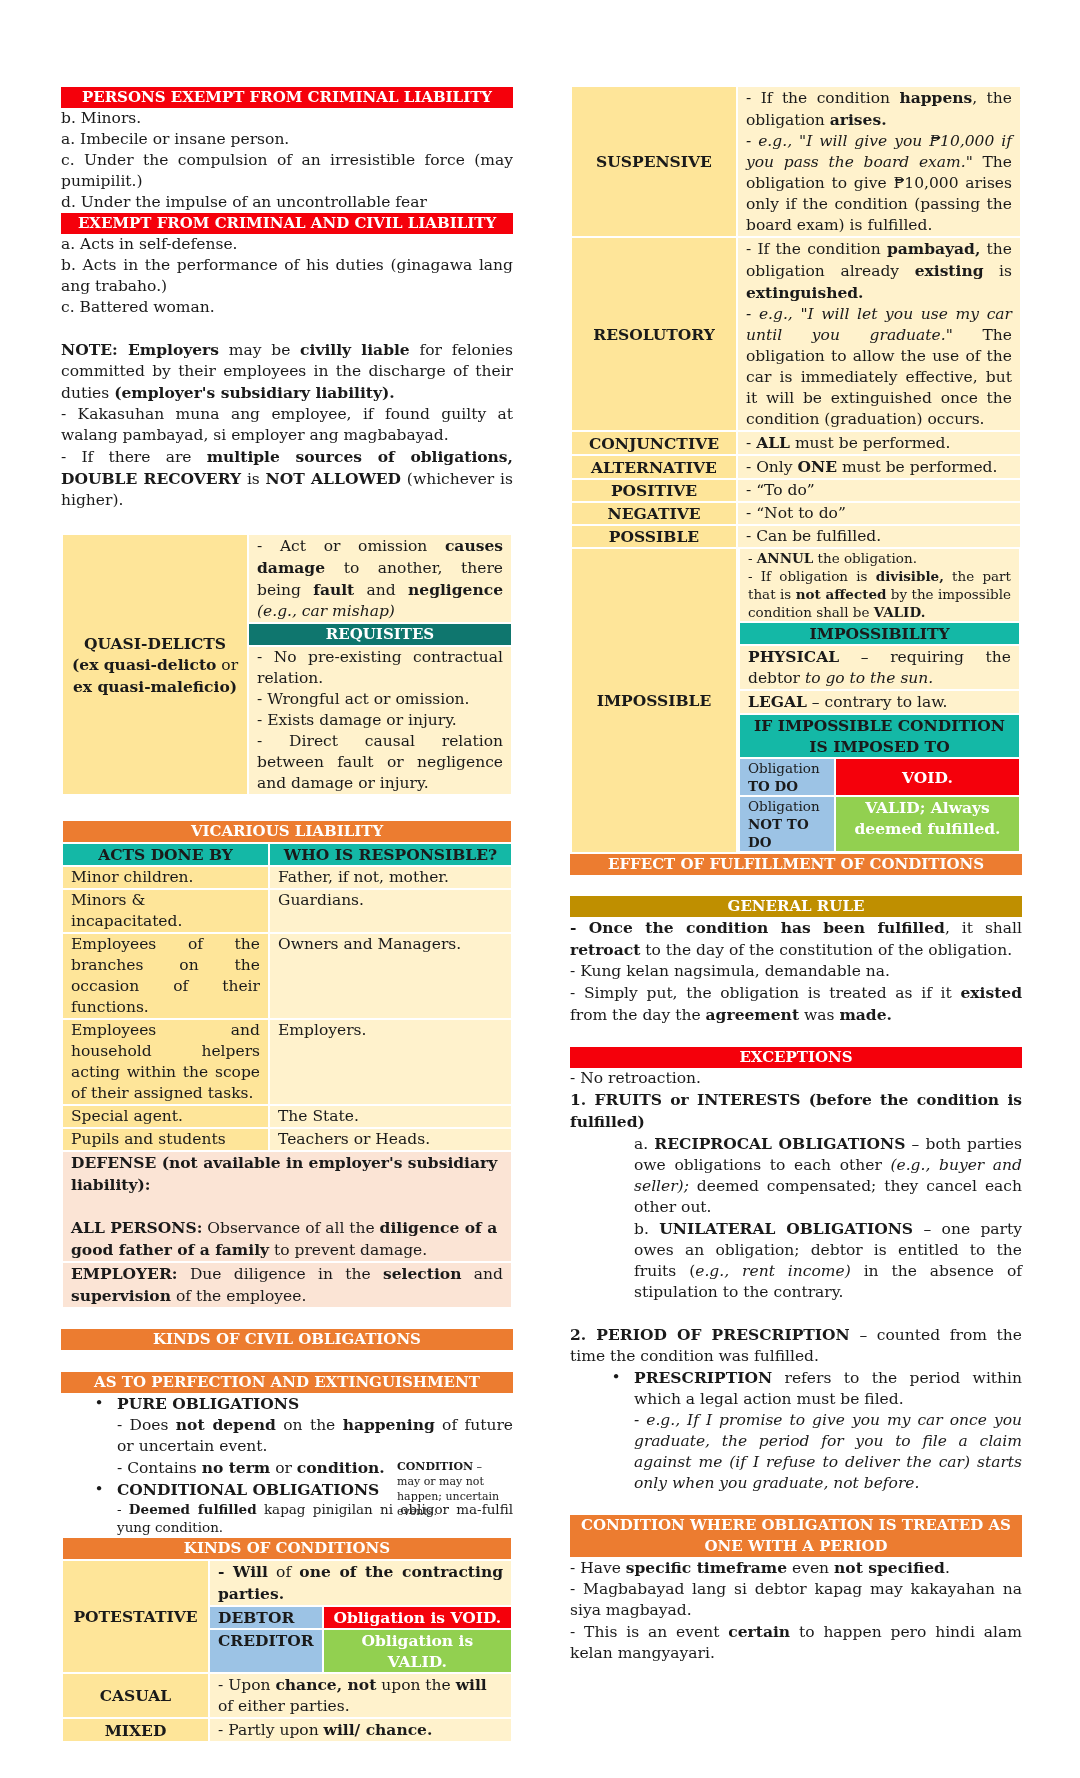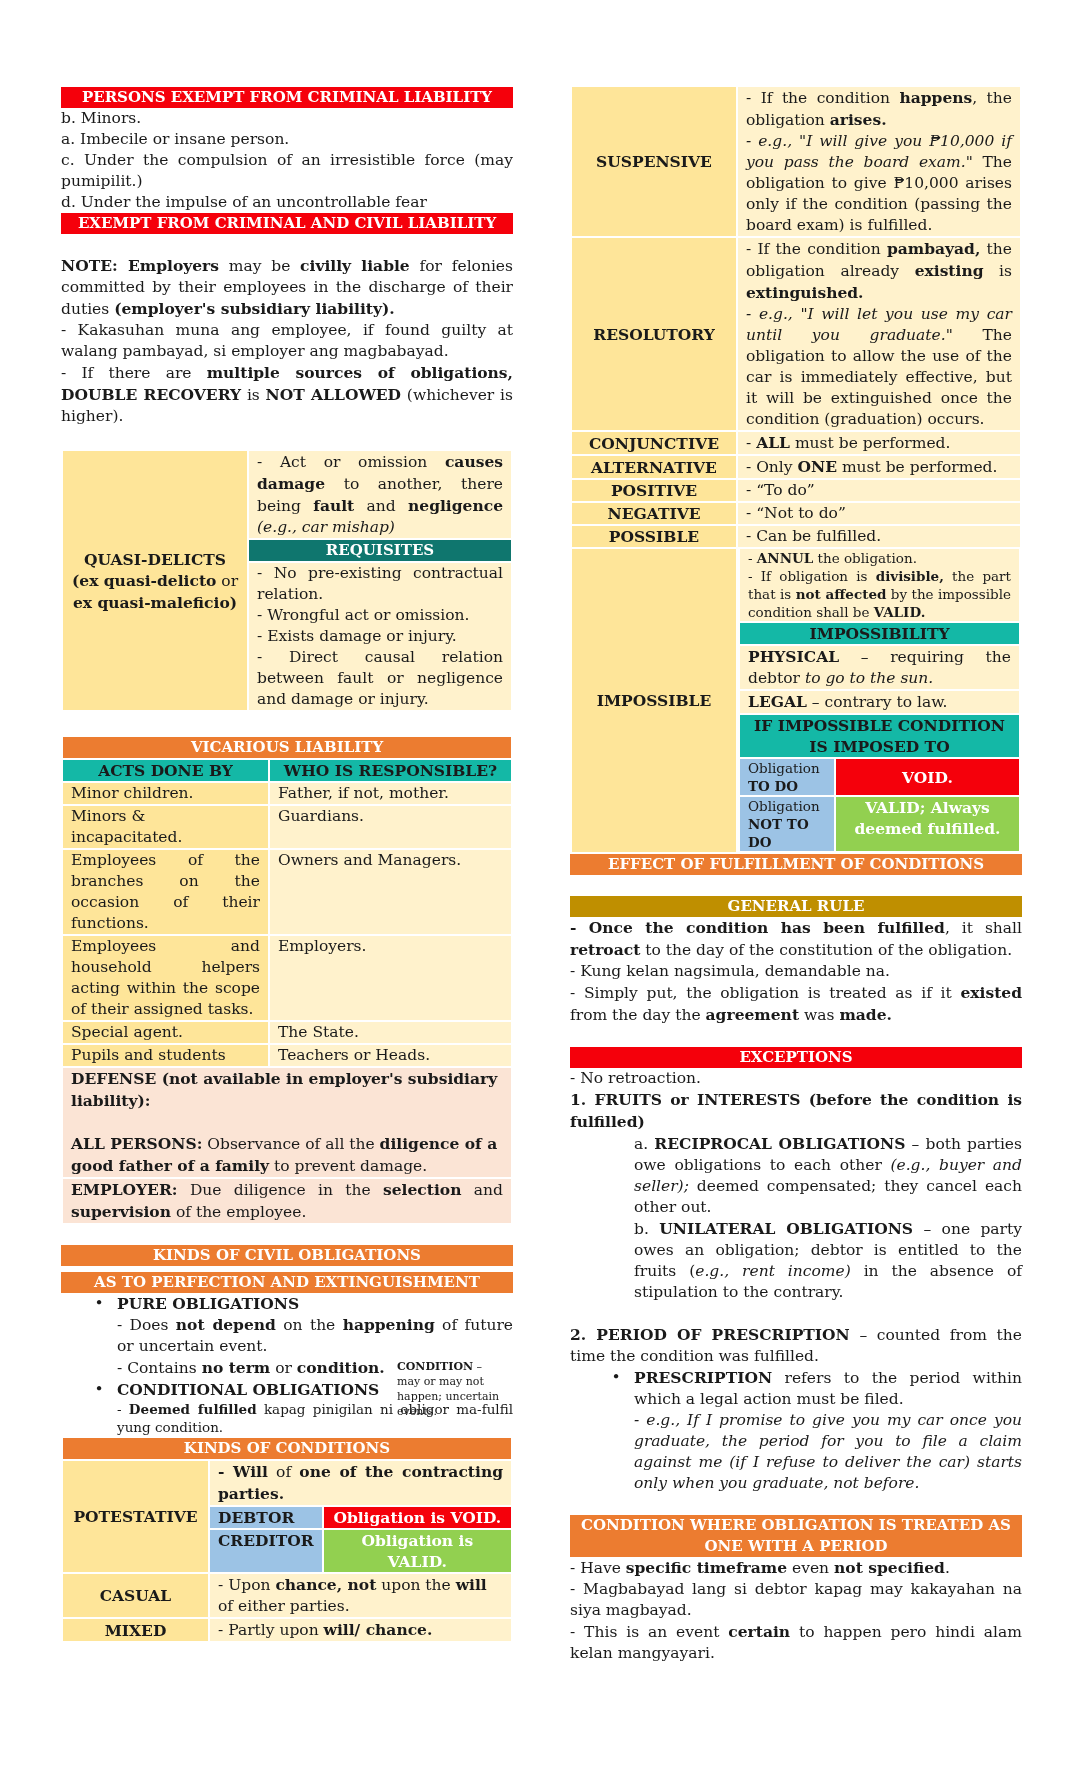--- a/index.html
+++ b/index.html
@@ -37,20 +37,25 @@
 
 <div class="col left">
   <div class="bar red" style="margin-top:87px;">PERSONS EXEMPT FROM CRIMINAL LIABILITY</div>
   <div>
     <p>b. Minors.</p>
     <p>a. Imbecile or insane person.</p>
     <p class="just">c. Under the compulsion of an irresistible force (may pumipilit.)</p>
     <p>d. Under the impulse of an uncontrollable fear</p>
   </div>
   <div class="bar red">EXEMPT FROM CRIMINAL AND CIVIL LIABILITY</div>
+  <div>
+    <p>a. Acts in self-defense.</p>
+    <p class="just">b. Acts in the performance of his duties (ginagawa lang ang trabaho.)</p>
+    <p>c. Battered woman.</p>
+  </div>
 
   <div style="margin-top:21px;">
     <p class="just"><b>NOTE:</b><b> Employers</b><span> may be </span><b>civilly liable</b><span> for felonies committed by their employees in the discharge of their duties </span><b>(employer's subsidiary liability).</b></p>
     <p class="just">- Kakasuhan muna ang employee, if found guilty at walang pambayad, si employer ang magbabayad.</p>
     <p class="just"><span>- If there are </span><b>multiple sources of obligations, DOUBLE RECOVERY</b><span> is </span><b>NOT ALLOWED</b><span> (whichever is higher).</span></p>
   </div>
 
   <table style="margin-top:22px;">
     <tbody>
         <tr>
@@ -115,21 +120,21 @@
       <p><b>ALL PERSONS:</b><span> Observance of all the </span><b>diligence of a good father of a family</b><span> to prevent damage.</span></p>
     </td>
         </tr>
     <tr>
           <td colspan="2" class="c-pink just"><b>EMPLOYER:</b><span> Due diligence in the </span><b>selection</b><span> and </span><b>supervision</b><span> of the employee.</span></td>
         </tr>
   </tbody>
     </table>
 
   <div class="bar orange" style="margin-top:20px;">KINDS OF CIVIL OBLIGATIONS</div>
-  <div class="bar orange" style="margin-top:6px;">AS TO PERFECTION AND EXTINGUISHMENT</div>
+  <div class="bar orange" style="margin-top:22px;">AS TO PERFECTION AND EXTINGUISHMENT</div>
   <div style="position:relative;">
     <div class="bullet" style="padding-left:20px;">
         <span class="dot">•</span>
         <b>PURE OBLIGATIONS</b>
       </div>
     <p class="just" style="padding-left:56px;"><span>- Does </span><b>not depend</b><span> on the </span><b>happening</b><span> of future or uncertain event.</span></p>
     <p style="padding-left:56px;"><span>- Contains </span><b>no term</b><span> or </span><b>condition.</b></p>
     <div class="bullet" style="padding-left:20px;">
         <span class="dot">•</span>
         <b>CONDITIONAL OBLIGATIONS</b>

